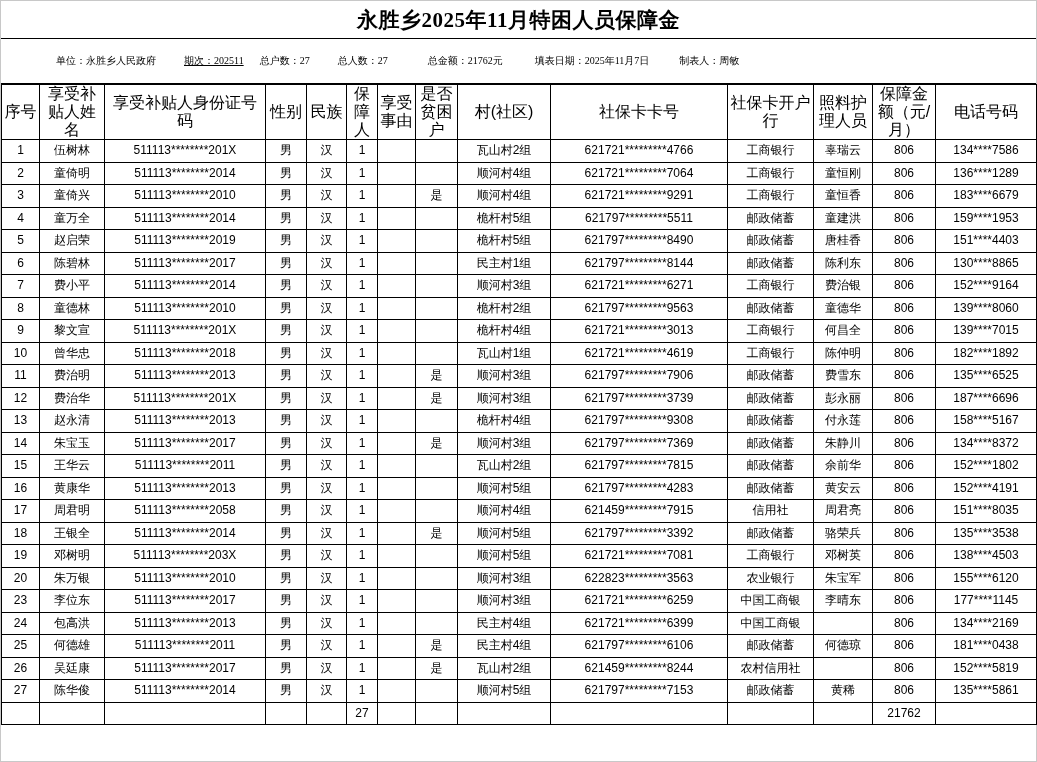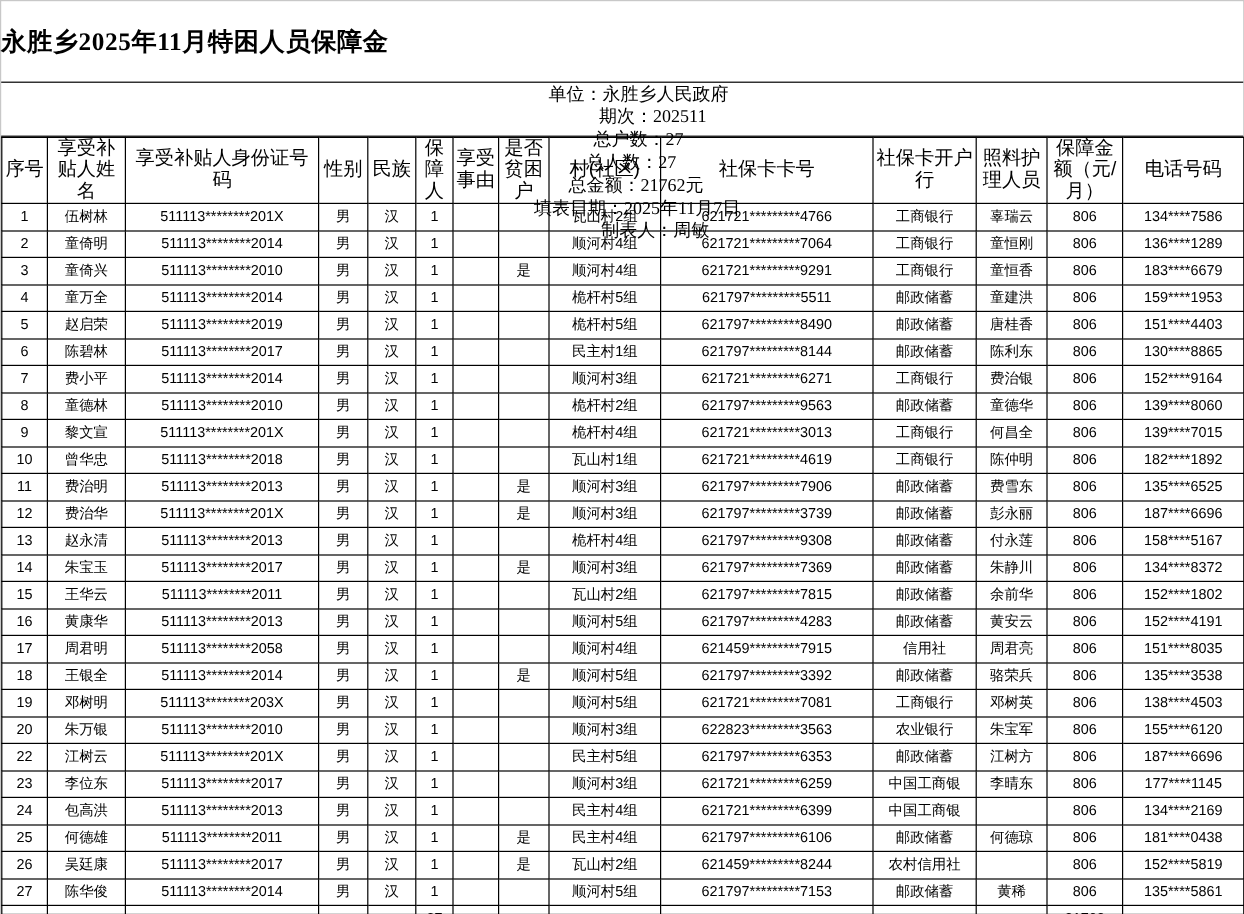--- a/index.html
+++ b/index.html
@@ -17,47 +17,47 @@
   .sheet {
     width: 1037px;
     height: 762px;
     box-sizing: border-box;
     border: 1px solid #c8c8c8;
     background: #ffffff;
     position: relative;
   }
   
   .title-band {
-    height: 68px;
+    height: 38px;
     border-bottom: 1px solid #000;
     display: flex;
     align-items: center;
+    justify-content: center;
     box-sizing: border-box;
   }
   .doc-title {
     font-family: "Liberation Serif", "DejaVu Serif", serif;
     font-weight: bold;
     font-size: 21px;
     letter-spacing: 0.5px;
   }
   
   .meta-band {
     height: 45px;
     border-bottom: 1px solid #000;
     box-sizing: border-box;
     display: flex;
     align-items: center;
     padding-left: 55px;
-    font-size: 15px;
+    font-size: 10px;
     font-family: "Liberation Serif", "DejaVu Serif", serif;
-    flex-direction: column;
   }
   .meta-band .mi { white-space: nowrap; }
   .mi-1 { margin-right: 28px; }
-  .mi-2 { margin-right: 4px; }
+  .mi-2 { margin-right: 16px; text-decoration: underline; }
   .mi-3 { margin-right: 28px; }
   .mi-4 { margin-right: 40px; }
   .mi-5 { margin-right: 32px; }
   .mi-6 { margin-right: 30px; }
 
   
   table.grid {
     border-collapse: collapse;
     table-layout: fixed;
     width: 1035px;
@@ -473,36 +473,20 @@
           <td></td>
           <td></td>
           <td>顺河村3组</td>
           <td class="cardcell">622823*********3563</td>
           <td>农业银行</td>
           <td>朱宝军</td>
           <td class="amtcell">806</td>
           <td class="telcell">155****6120</td>
         </tr>
         <tr>
-          <td>22</td>
-          <td>江树云</td>
-          <td class="idcell">511113********201X</td>
-          <td>男</td>
-          <td>汉</td>
-          <td class="cntcell">1</td>
-          <td></td>
-          <td></td>
-          <td>民主村5组</td>
-          <td class="cardcell">621797*********6353</td>
-          <td>邮政储蓄</td>
-          <td>江树方</td>
-          <td class="amtcell">806</td>
-          <td class="telcell">187****6696</td>
-        </tr>
-        <tr>
           <td>23</td>
           <td>李位东</td>
           <td class="idcell">511113********2017</td>
           <td>男</td>
           <td>汉</td>
           <td class="cntcell">1</td>
           <td></td>
           <td></td>
           <td>顺河村3组</td>
           <td class="cardcell">621721*********6259</td>

